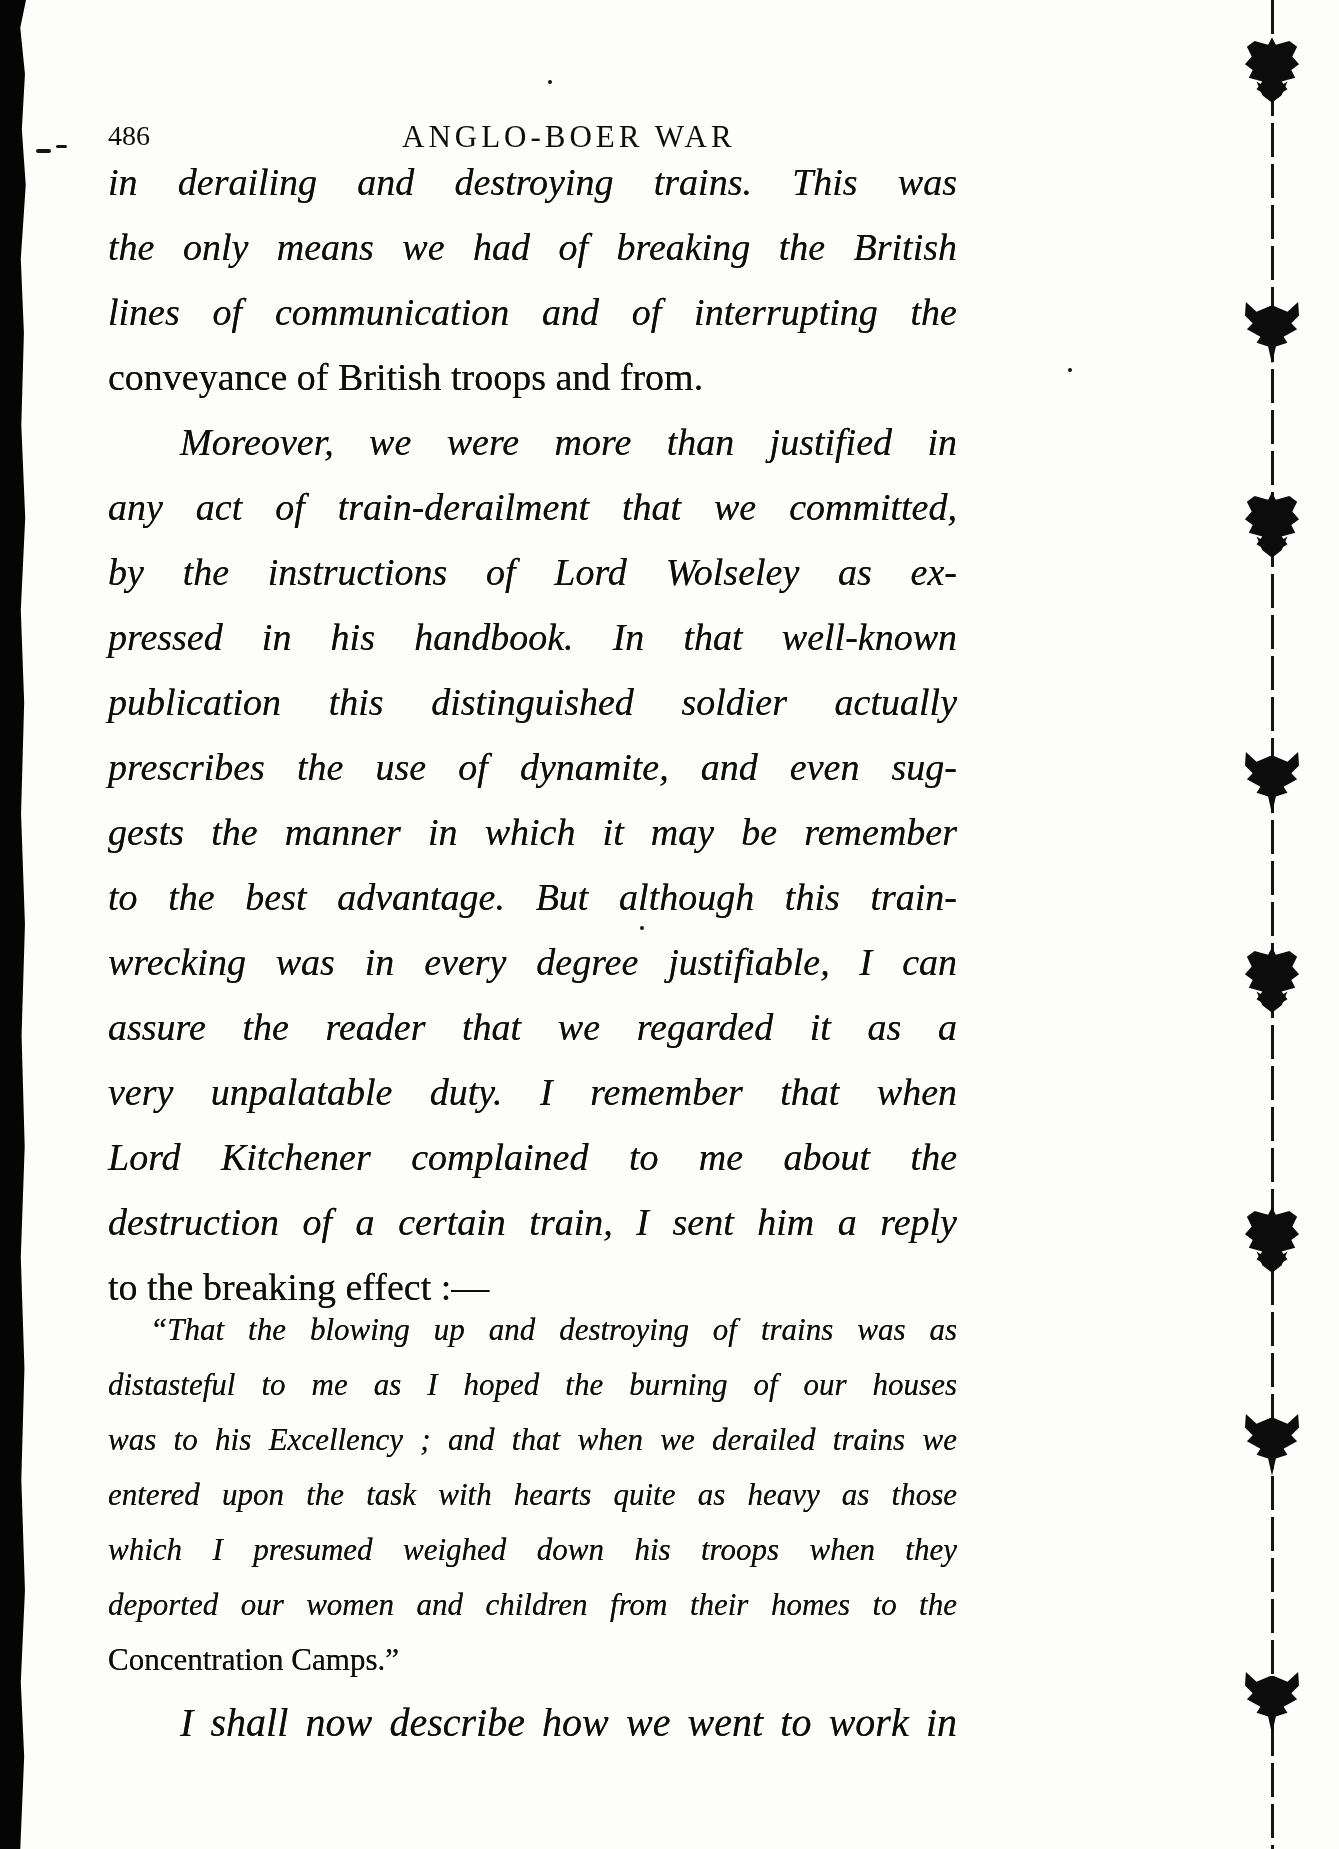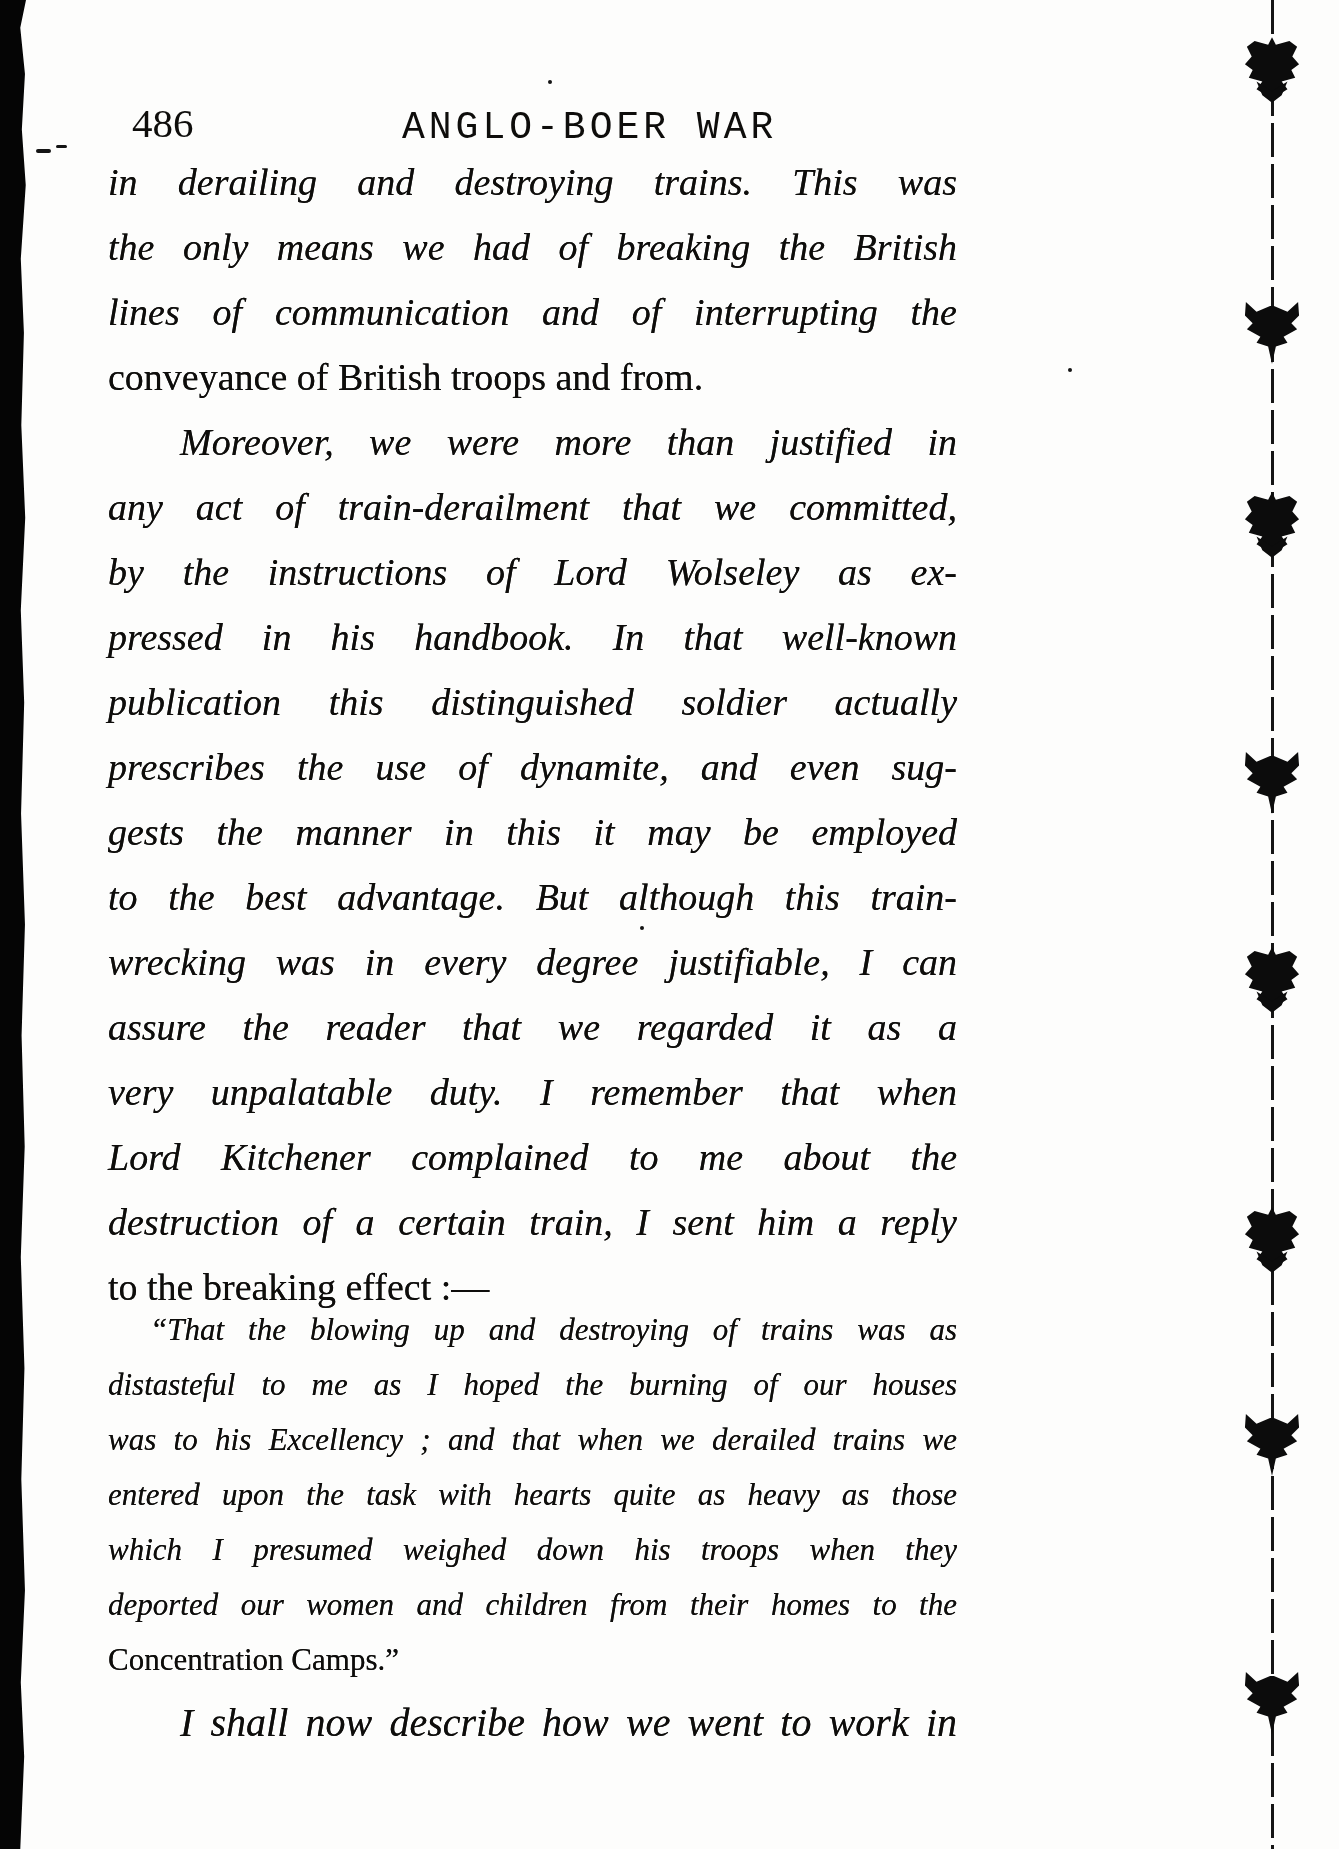--- a/index.html
+++ b/index.html
@@ -22,22 +22,22 @@
   }
   .speck{position:absolute;background:#141414;border-radius:2px;}
   .speck.d1{left:36px;top:149px;width:15px;height:4px;}
   .speck.d2{left:56px;top:145px;width:11px;height:3px;}
   .speck.s1{left:548px;top:80px;width:4px;height:4px;}
   .speck.s2{left:1068px;top:368px;width:4px;height:4px;}
   .speck.s3{left:640px;top:926px;width:4px;height:4px;}
 
   
   .pagehead{position:absolute;left:108px;top:96px;width:849px;height:50px;}
-  .pagenum{position:absolute;left:0;top:3px;font-size:41px;line-height:48px;margin-left:24px;}
-  .runhead{position:absolute;left:294px;top:8px;font-size:38px;line-height:48px;letter-spacing:4px;font-family:Liberation Mono, monospace;}
+  .pagenum{position:absolute;left:0;top:16px;font-size:28px;line-height:48px;}
+  .runhead{position:absolute;left:294px;top:17px;font-size:31px;line-height:48px;letter-spacing:4px;}
 
   
   .col{position:absolute;left:108px;width:849px;}
   .bodytext{top:150px;}
   .quote{top:1302px;}
   .closing{top:1690px;}
 
   .line{white-space:nowrap;text-shadow:0 0 0.6px rgba(10,10,10,.85);}
   .bodytext .line{font-size:38px;height:65px;line-height:65px;}
   .quote .line{font-size:31px;height:55px;line-height:55px;}
@@ -87,21 +87,21 @@
       <div class="line j">in derailing and destroying trains.  This was</div>
       <div class="line j">the only means we had of breaking the British</div>
       <div class="line j">lines of communication and of interrupting the</div>
       <div class="line">conveyance of British troops and from.</div>
       <div class="line j ind">Moreover, we were more than justified in</div>
       <div class="line j">any act of train-derailment that we committed,</div>
       <div class="line j">by the instructions of Lord Wolseley as ex-</div>
       <div class="line j">pressed in his handbook.  In that well-known</div>
       <div class="line j">publication this distinguished soldier actually</div>
       <div class="line j">prescribes the use of dynamite, and even sug-</div>
-      <div class="line j">gests the manner in this it may be employed</div>
+      <div class="line j">gests the manner in which it may be remember</div>
       <div class="line j">to the best advantage.  But although this train-</div>
       <div class="line j">wrecking was in every degree justifiable, I can</div>
       <div class="line j">assure the reader that we regarded it as a</div>
       <div class="line j">very unpalatable duty.  I remember that when</div>
       <div class="line j">Lord Kitchener complained to me about the</div>
       <div class="line j">destruction of a certain train, I sent him a reply</div>
       <div class="line">to the breaking effect :—</div>
     </main>
 
   <section class="col quote">

